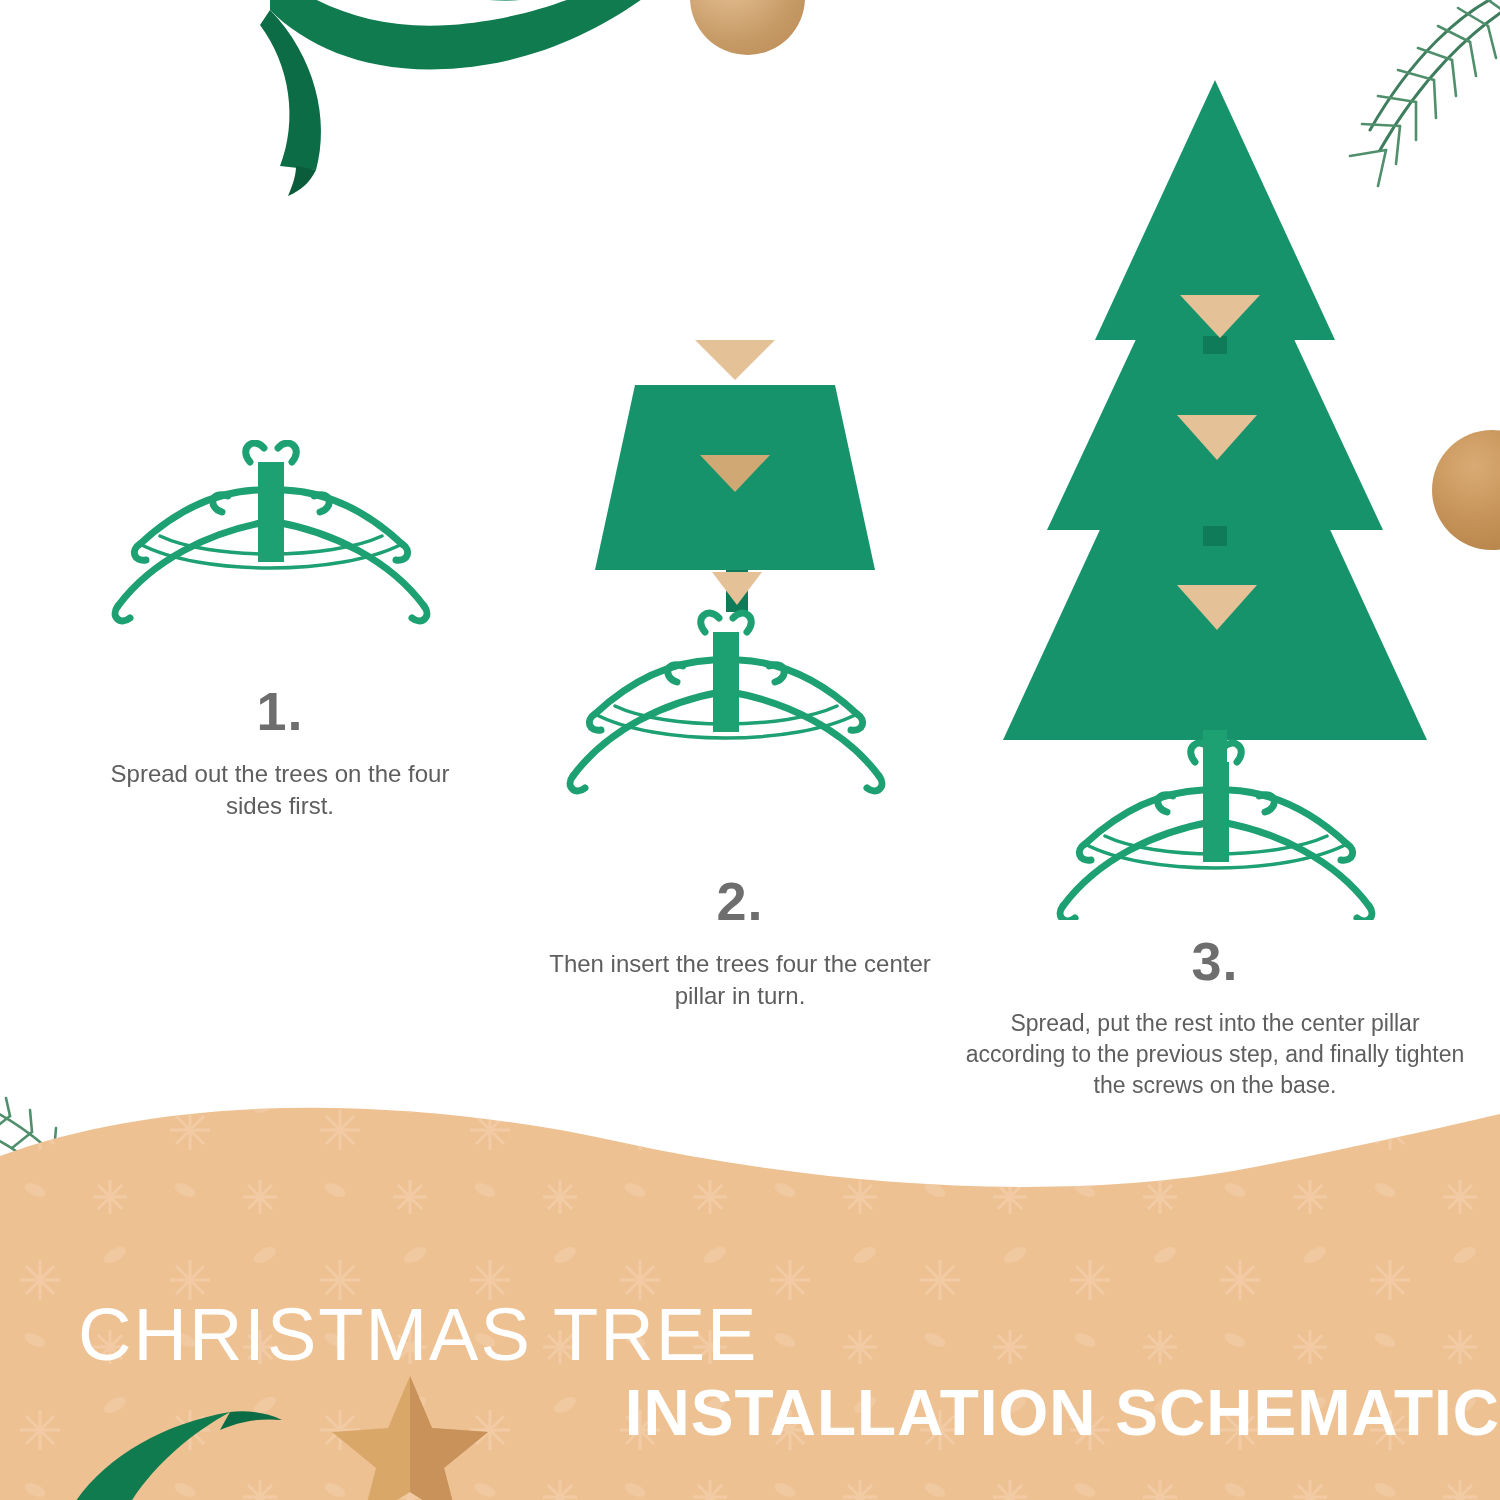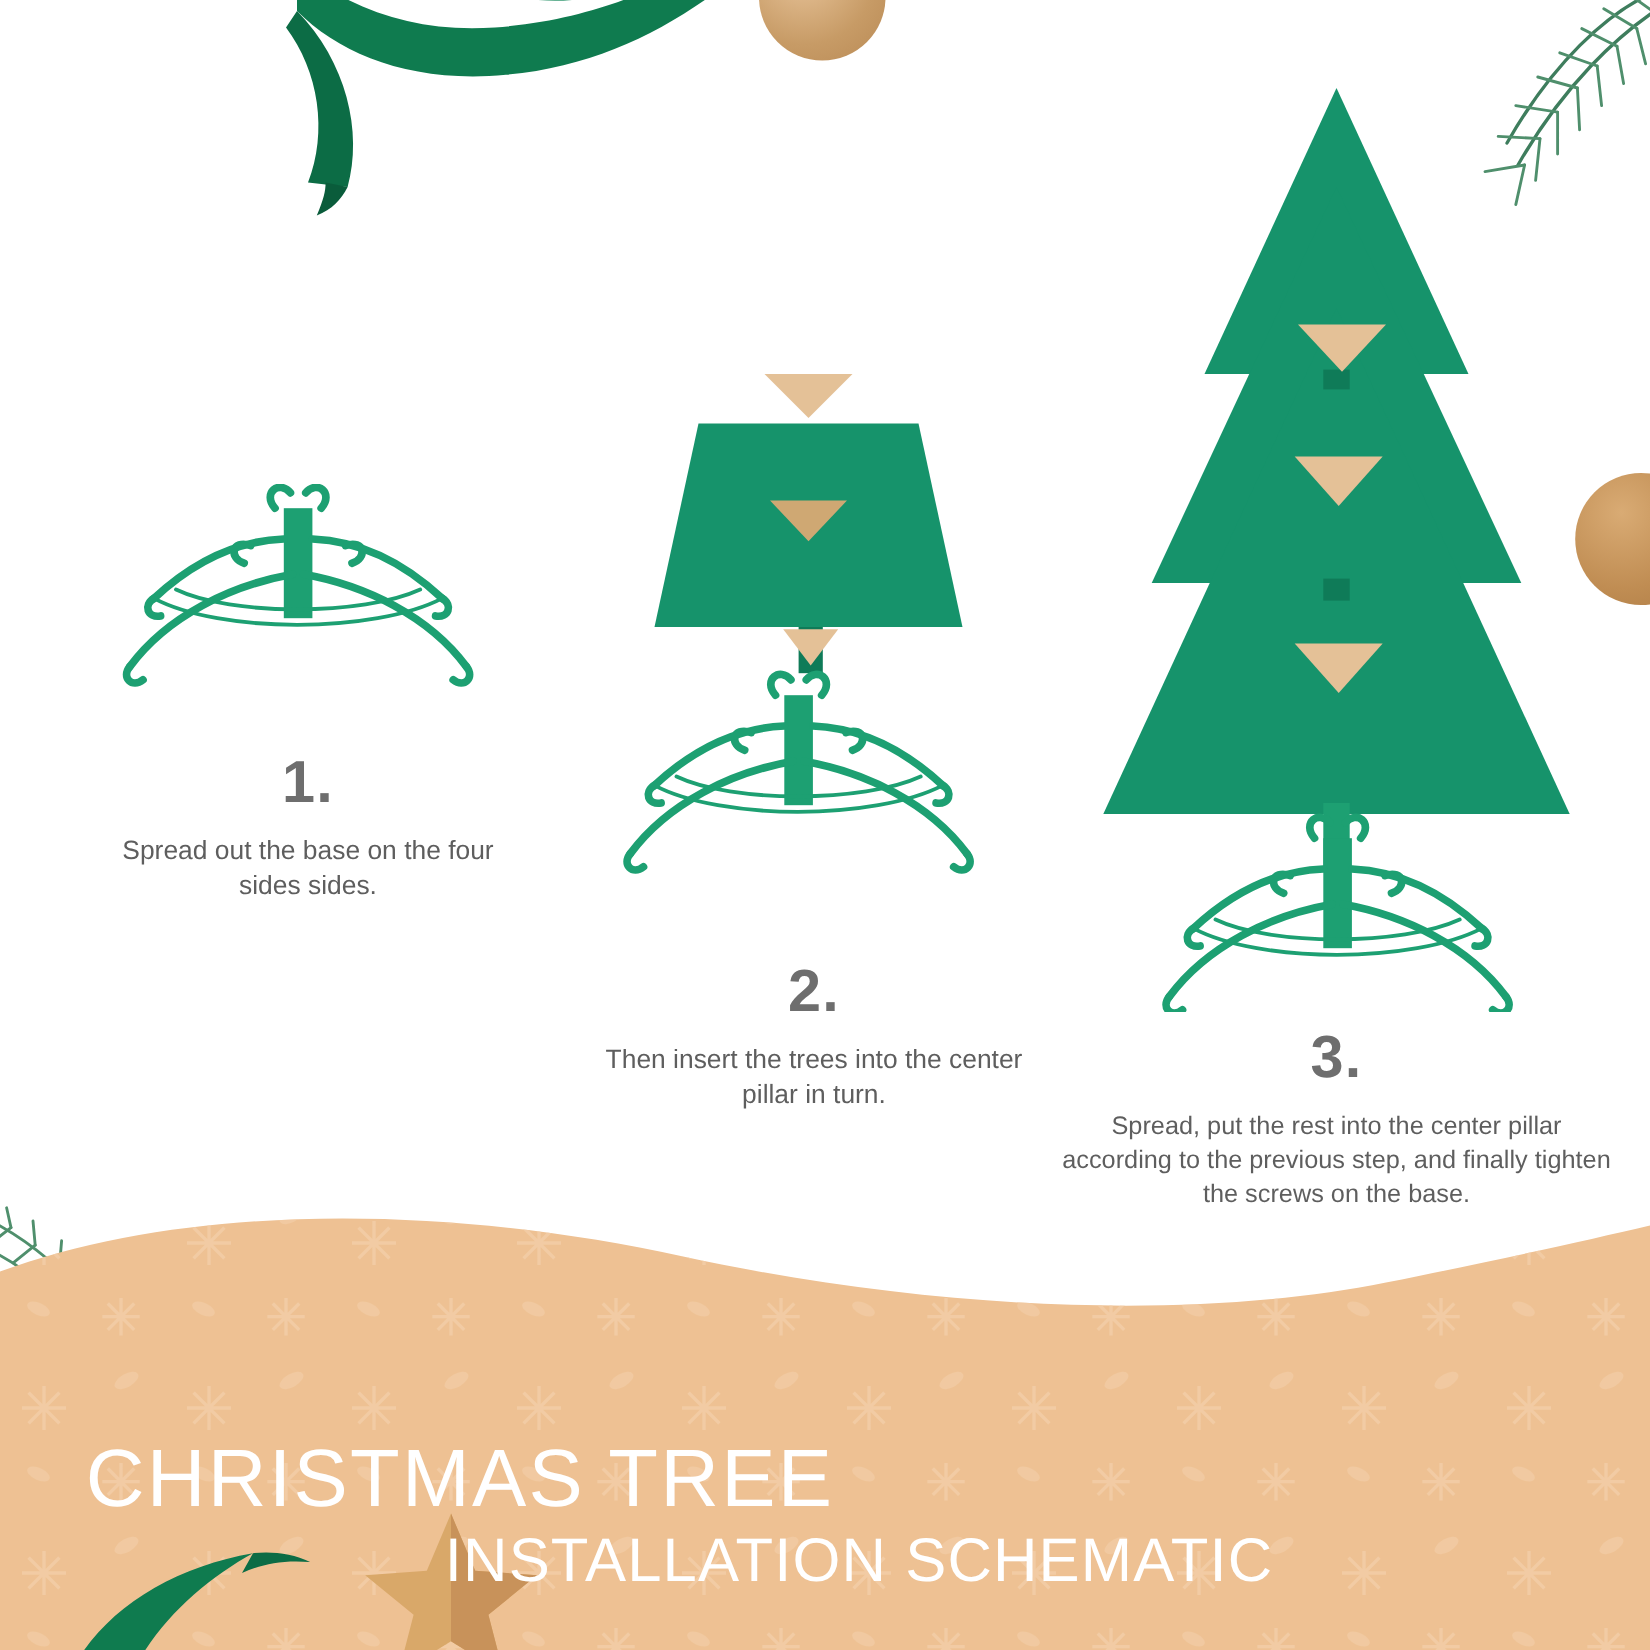--- a/index.html
+++ b/index.html
@@ -95,26 +95,26 @@
     font-weight: 400;
     letter-spacing: 2px;
     line-height: 1.08;
     width: 100%;
     text-align: left;
     padding-left: 78px;
     box-sizing: border-box;
   }
   .title-line2 {
     color: #ffffff;
-    font-size: 56px;
-    font-weight: 400;
+    font-size: 64px;
+    font-weight: 700;
     letter-spacing: 1px;
     line-height: 1.08;
     width: 100%;
-    text-align: center;
+    text-align: right;
     padding-left: 62px;
     box-sizing: border-box;
     margin-top: 4px;
   }
   .star-deco { position: absolute; left: 320px; bottom: -30px; width: 180px; height: 160px; }
   .green-ribbon-bottom { position: absolute; left: 70px; bottom: -10px; width: 230px; height: 150px; }
 </style>
 </head>
 <body>
 
@@ -174,21 +174,21 @@
             <path d="M40 104 C 100 136, 240 136, 302 104"></path>
           </g>
 
           <path d="M18 166 c-8 10, 2 20, 12 12"></path>
           <path d="M324 166 c8 10, -2 20, -12 12"></path>
           <path d="M40 104 c-10 6, -6 18, 6 16"></path>
           <path d="M302 104 c10 6, 6 18, -6 16"></path>
         </g>
       </svg>
       <div class="step-number">1.</div>
-      <div class="step-caption">Spread out the base on the four sides sides.</div>
+      <div class="step-caption">Spread out the trees on the four sides first.</div>
     </div>
 
     <div class="step step-2">
       <svg class="art" width="420" height="560" viewBox="0 0 420 560">
 
         <polygon points="165,40 245,40 205,80" fill="#e4c197"></polygon>
 
         <polygon points="105,85 305,85 345,270 65,270" fill="#16936b"></polygon>
 
         <polygon points="170,155 240,155 205,192" fill="#cfa873"></polygon>
@@ -211,21 +211,21 @@
             <path d="M60 96 C 110 120, 230 120, 282 96"></path>
             <path d="M40 104 C 100 136, 240 136, 302 104"></path>
           </g>
           <path d="M18 166 c-8 10, 2 20, 12 12"></path>
           <path d="M324 166 c8 10, -2 20, -12 12"></path>
           <path d="M40 104 c-10 6, -6 18, 6 16"></path>
           <path d="M302 104 c10 6, 6 18, -6 16"></path>
         </g>
       </svg>
       <div class="step-number">2.</div>
-      <div class="step-caption">Then insert the trees into the center pillar in turn.</div>
+      <div class="step-caption">Then insert the trees four the center pillar in turn.</div>
     </div>
 
     <div class="step step-3">
       <svg class="art" width="480" height="880" viewBox="0 0 480 880">
 
         <polygon points="240,40 360,300 120,300" fill="#16936b"></polygon>
         <polygon points="240,40 360,300 120,300" fill="none"></polygon>
 
         <rect x="118" y="300" width="244" height="10" fill="#ffffff"></rect>
         <polygon points="240,130 408,490 72,490" fill="#16936b"></polygon>

